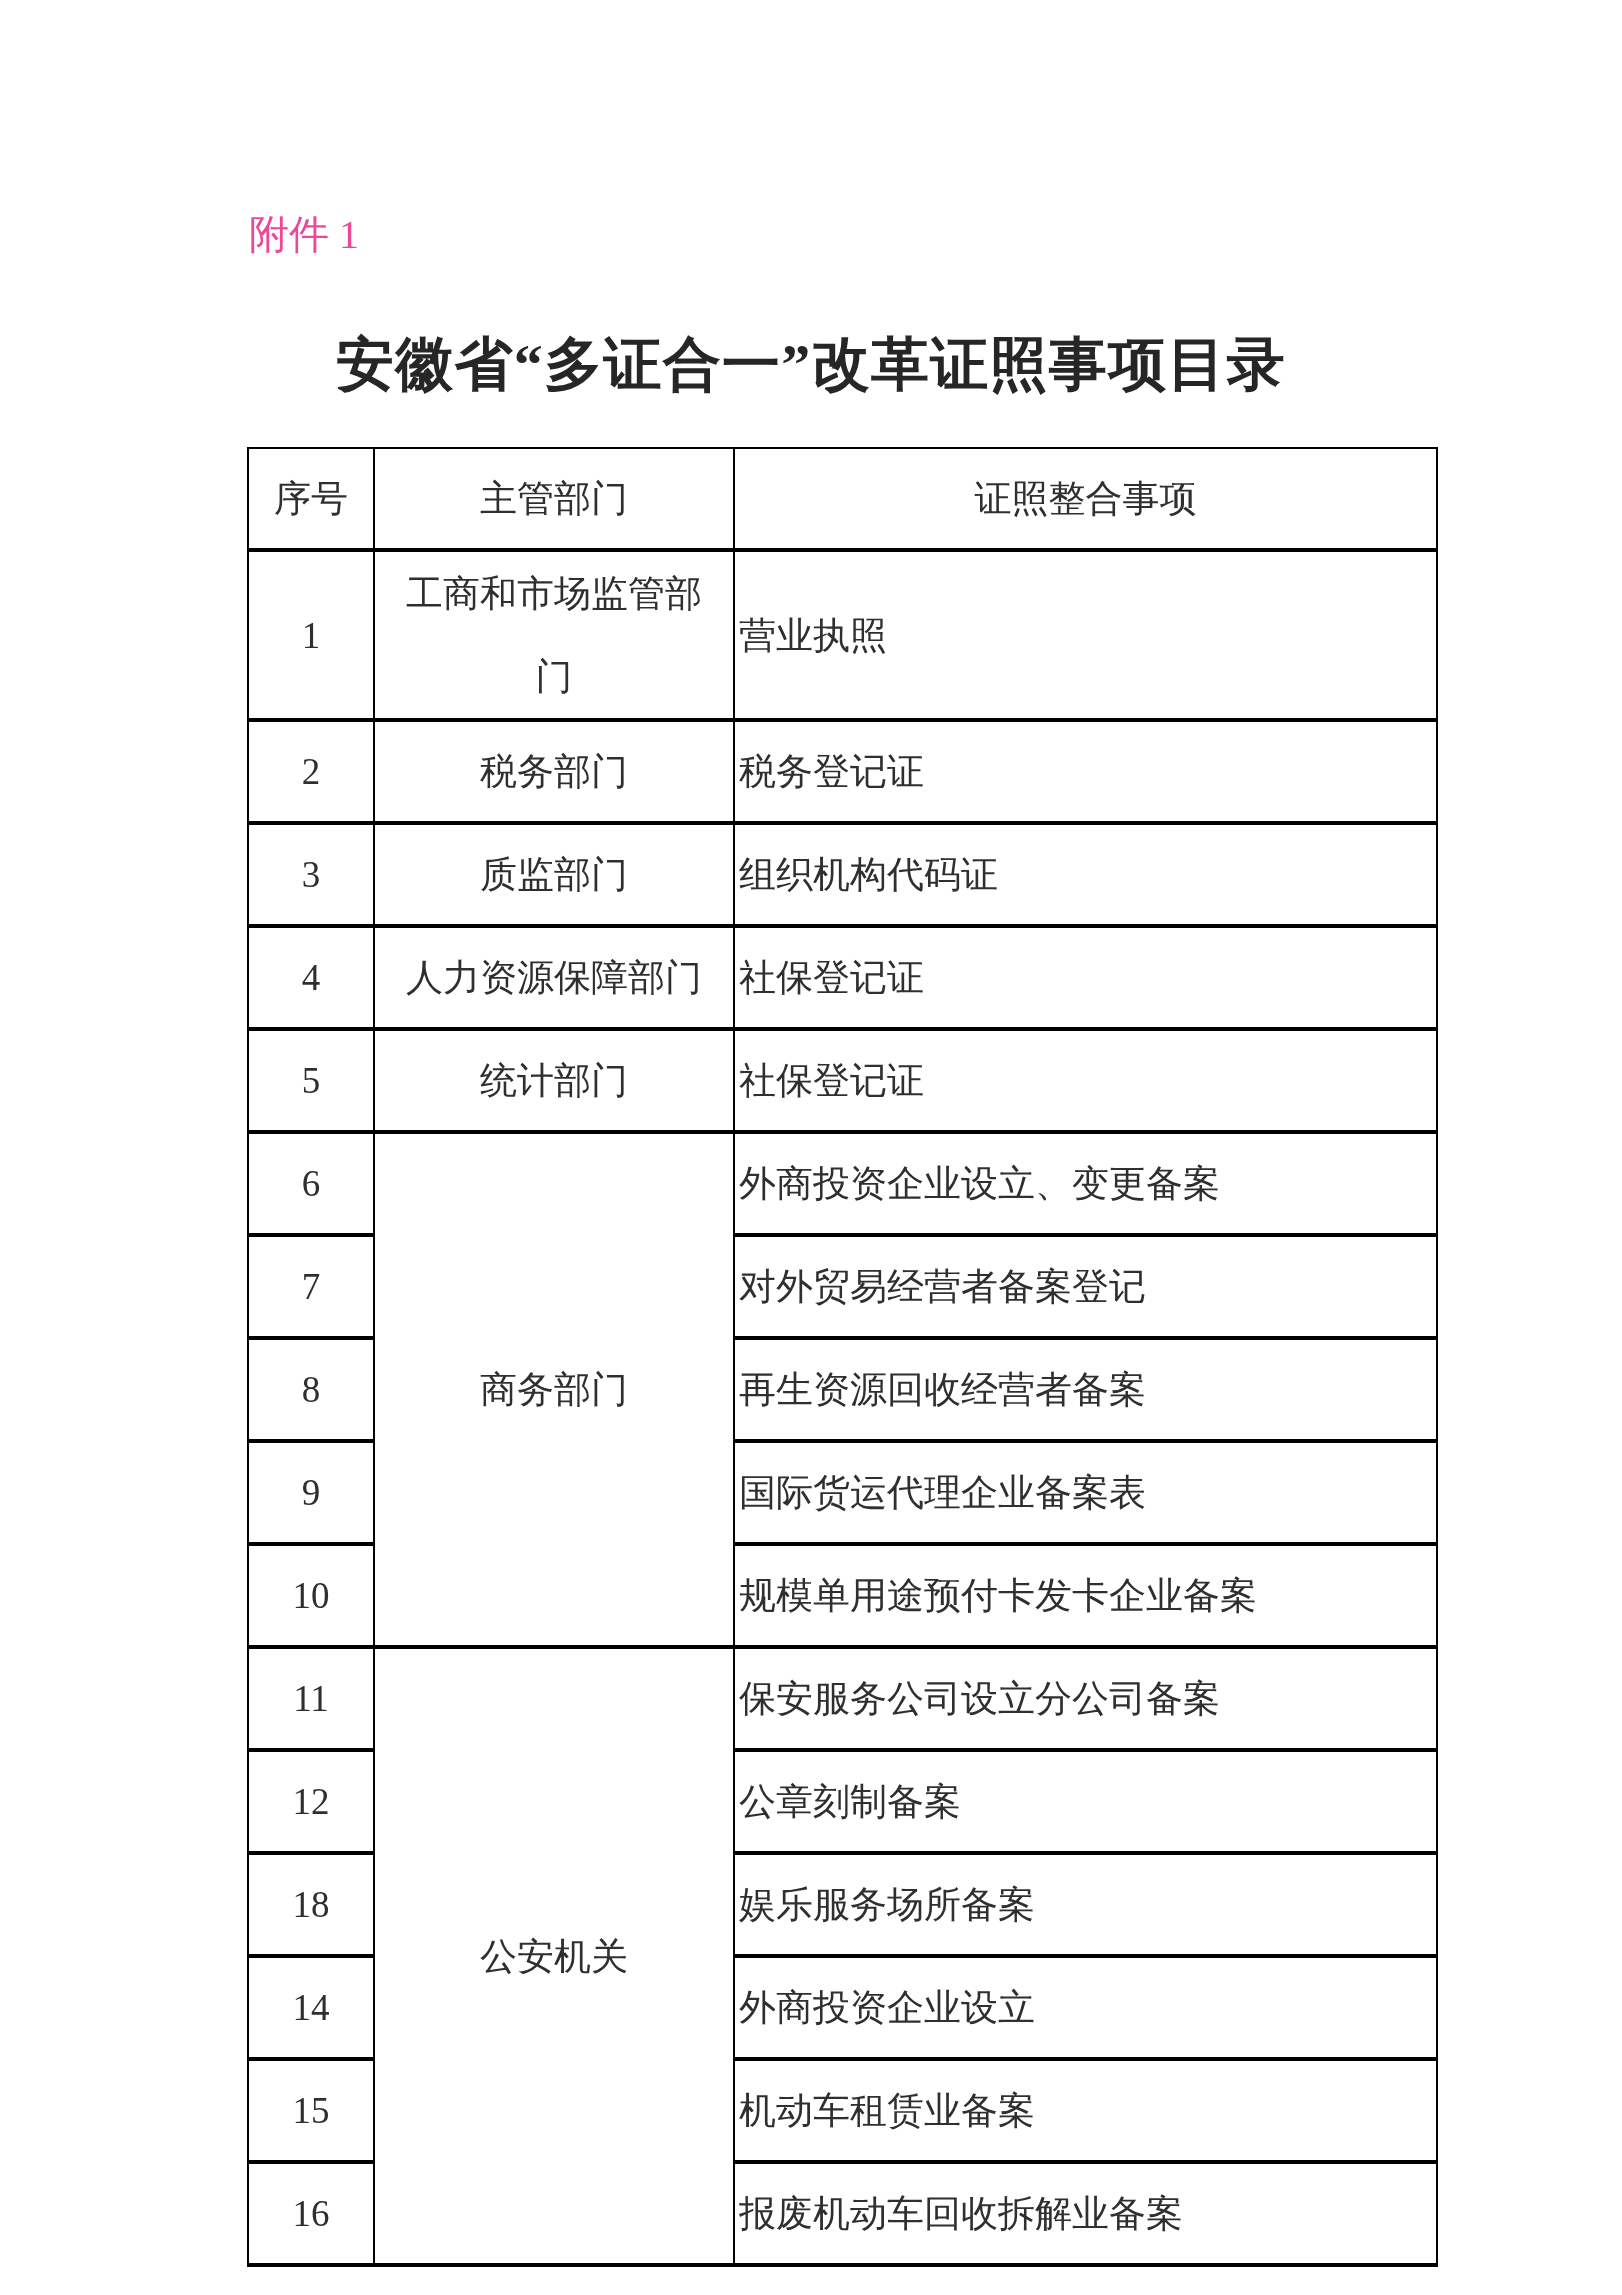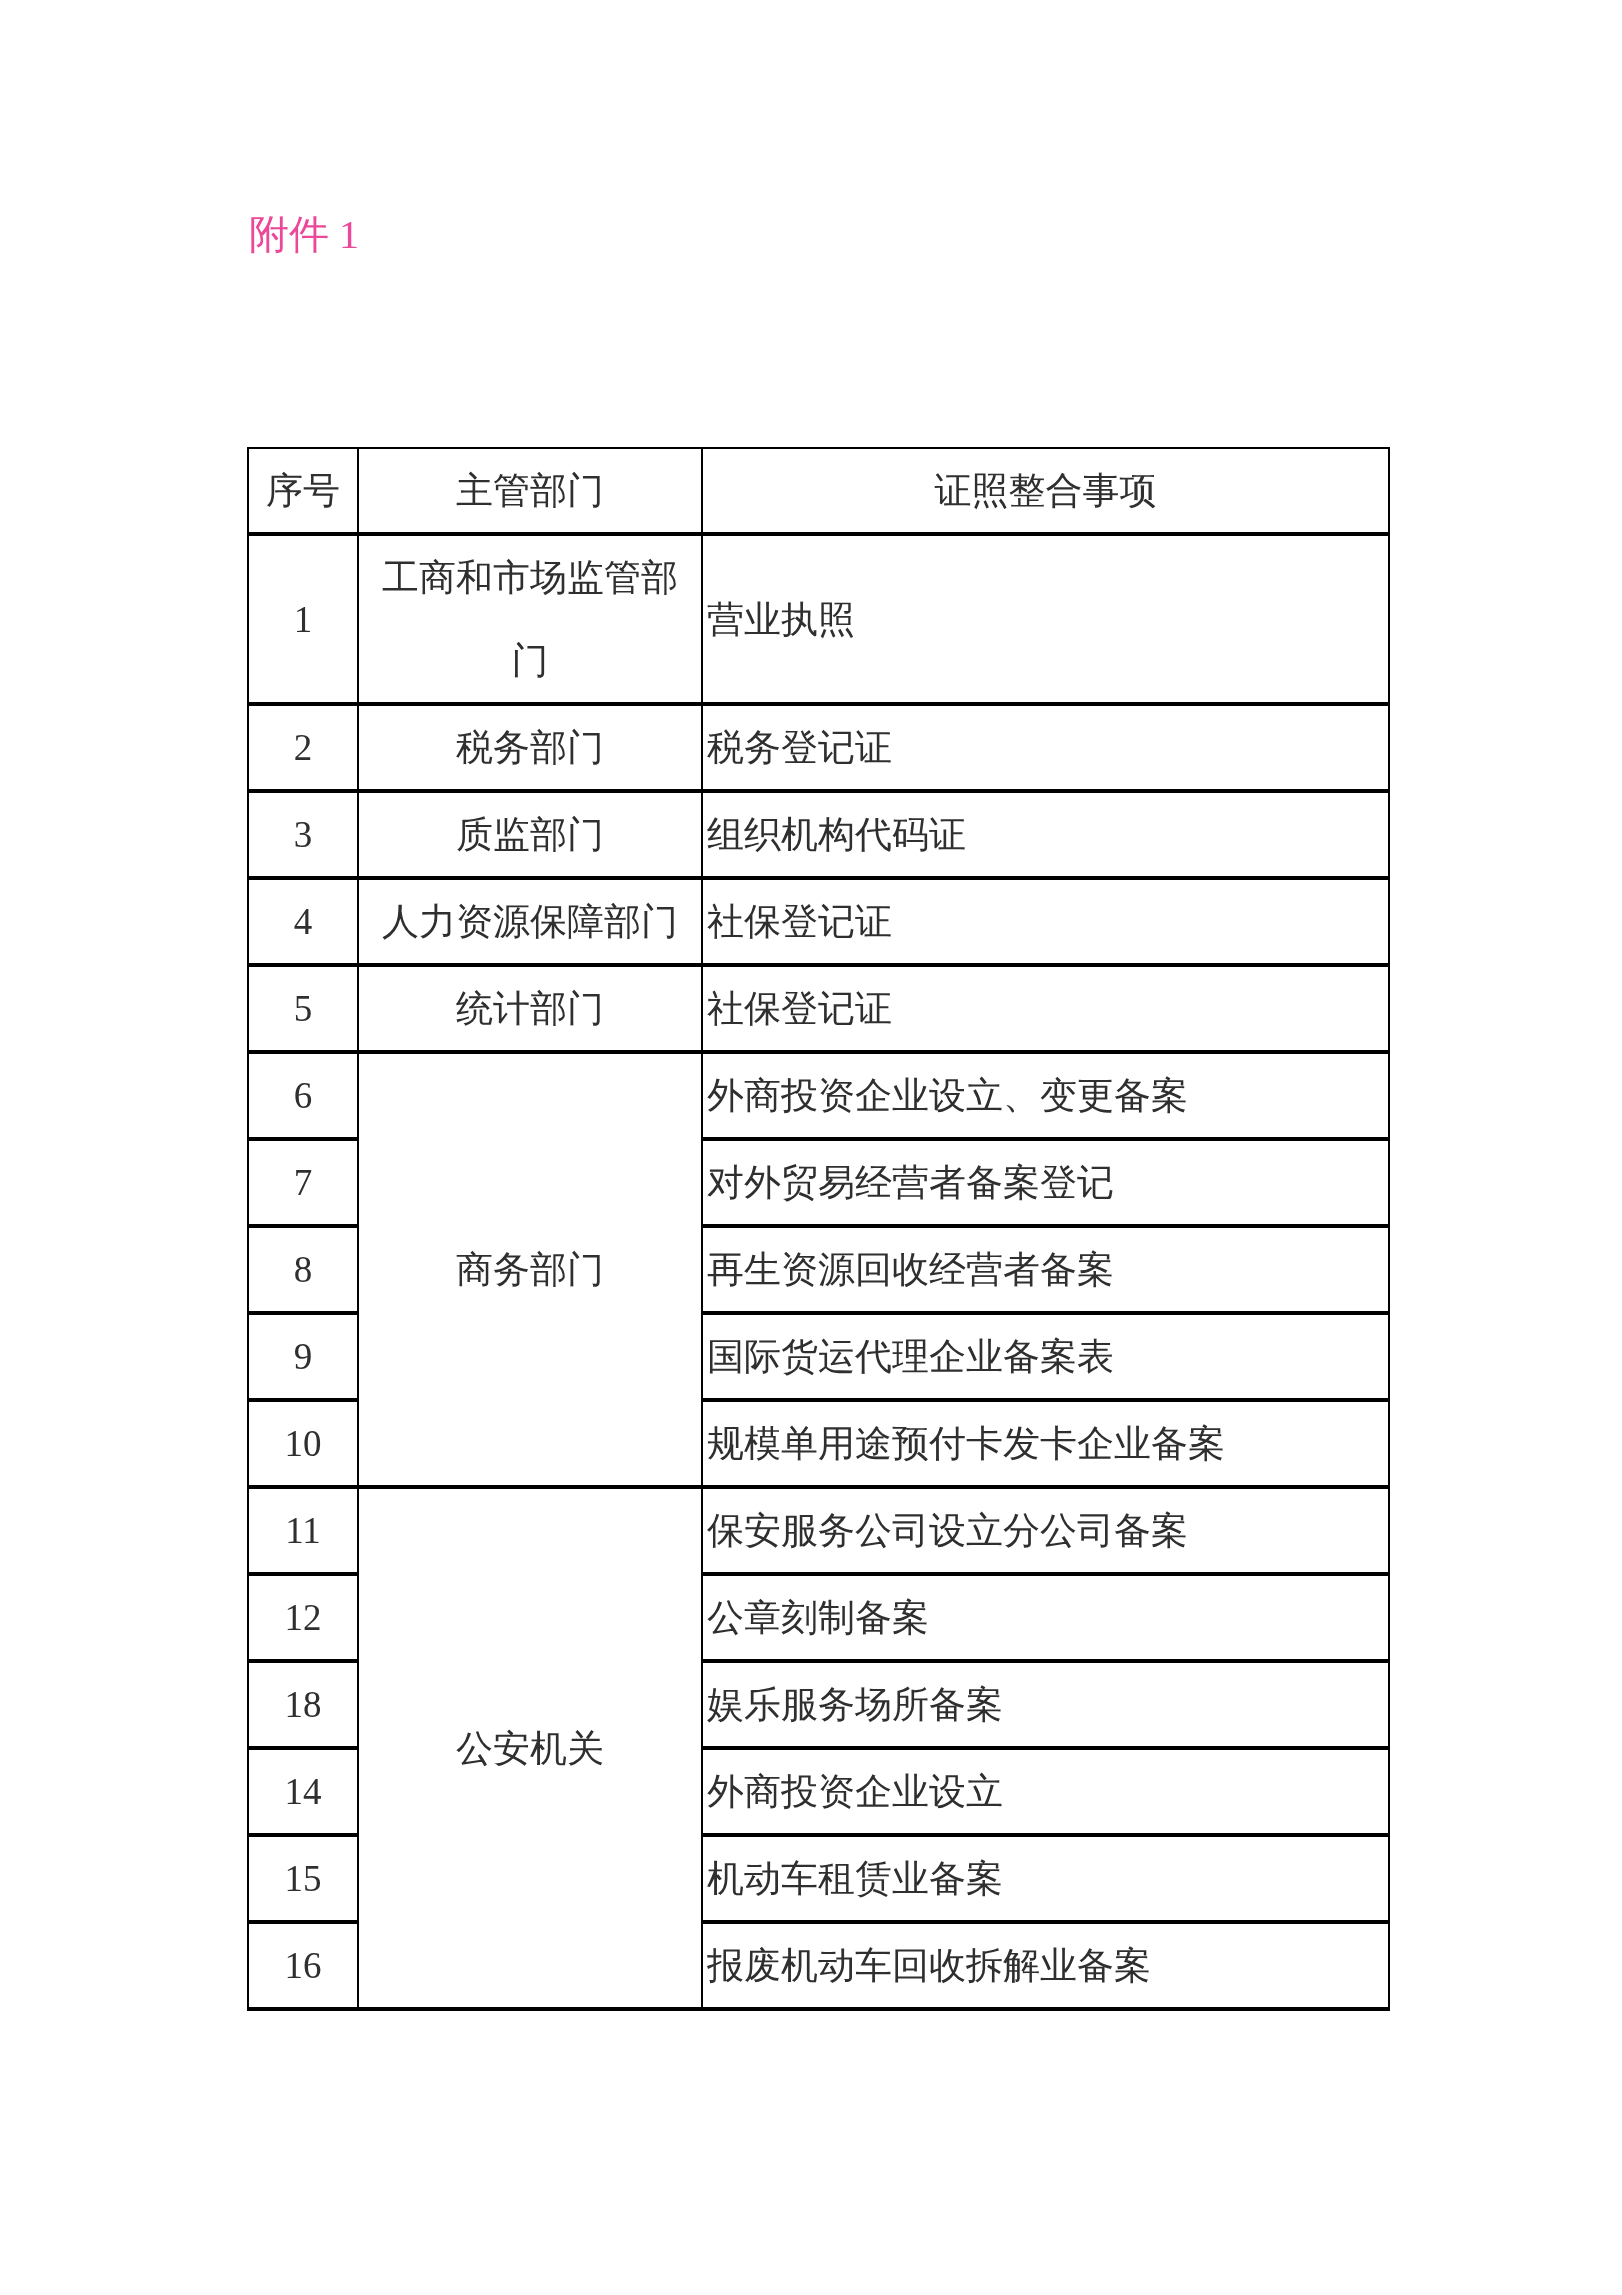--- a/index.html
+++ b/index.html
@@ -46,21 +46,21 @@
     table-layout: fixed;
   }
   .doc-table th,
   .doc-table td {
     border: 2.6px solid #000000;
     border-top-width: 4.6px;
     border-bottom-width: 4.6px;
     font-size: 37px;
     font-weight: normal;
     line-height: 83px;
-    padding: 0;
+    padding: 8px;
     color: #2f2f2f;
     vertical-align: middle;
     overflow: hidden;
   }
   .doc-table thead th {
     border-top-width: 2.6px;
     text-align: center;
   }
   .col-no   { width: 108px; }
   .col-dept { width: 342px; }
@@ -80,20 +80,21 @@
     white-space: nowrap;
   }
 </style>
 </head>
 <body>
 
 <div class="page">
 
   <div class="attachment-label">附件 1</div>
 
+  <h1 class="doc-title">安徽省“多证合一”改革证照事项目录</h1>
 
   <table class="doc-table">
     <thead>
       <tr>
         <th class="col-no">序号</th>
         <th class="col-dept">主管部门</th>
         <th class="col-item">证照整合事项</th>
       </tr>
     </thead>
     <tbody id="table-body">

